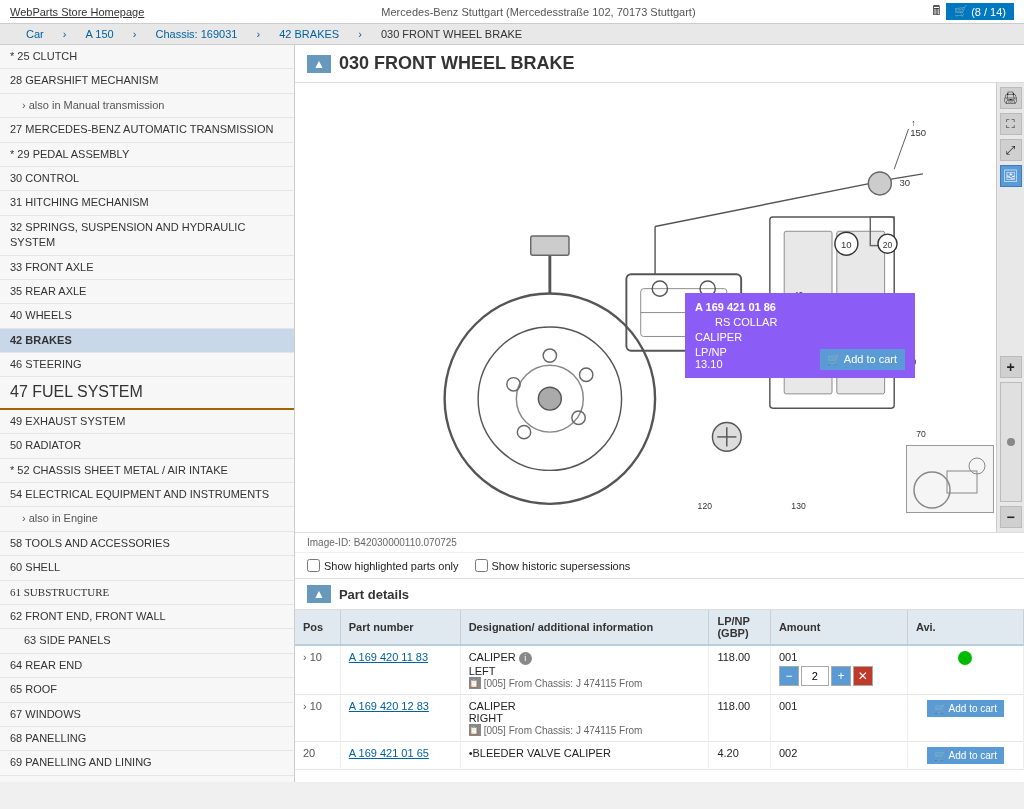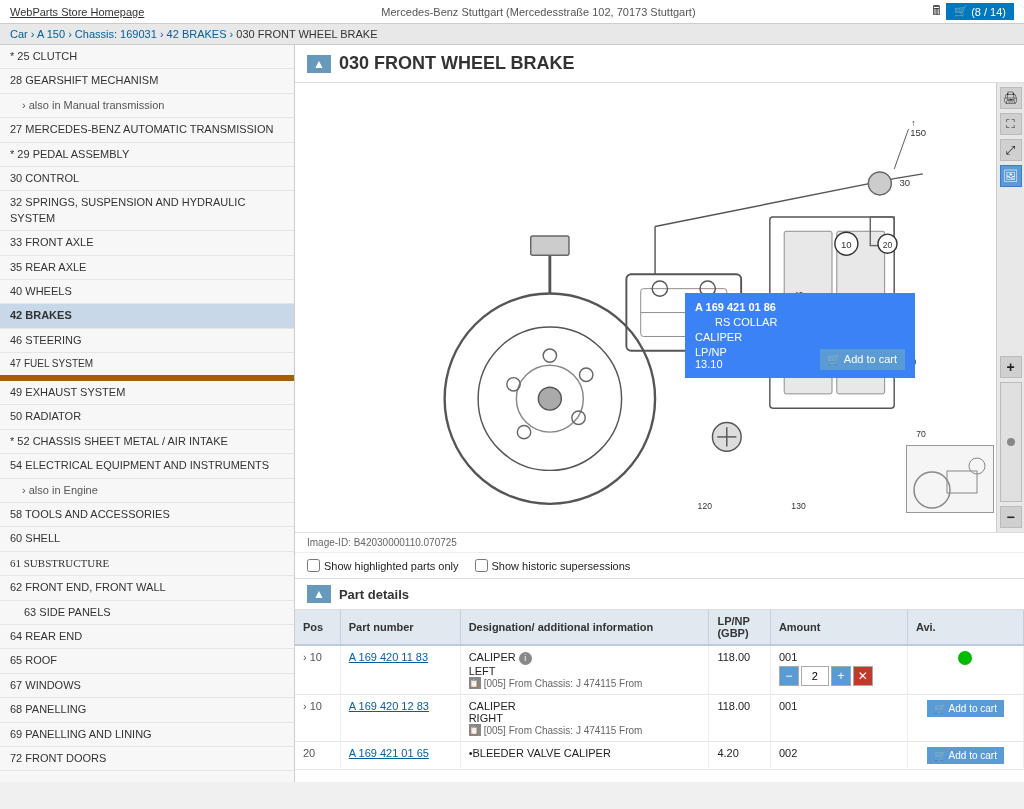--- a/index.html
+++ b/index.html
@@ -17,21 +17,21 @@
     }
 
     
     #breadcrumb {
       background: #e8e8e8;
       padding: 4px 10px;
       font-size: 11px;
       color: #555;
       border-bottom: 1px solid #ccc;
     }
-    #breadcrumb span { cursor: pointer; color: #0060a0; }
+    #breadcrumb span { cursor: pointer; color: #0060a0; margin-left: 16px; }
     #breadcrumb span:last-child { color: #333; }
 
     
     #main {
       display: flex;
       height: calc(809px - 48px);
     }
 
     
     #sidebar {
@@ -228,20 +228,24 @@
       <div style="padding:4px 10px;cursor:pointer;border-bottom:1px solid #e5e5e5;color:#333;display:flex;align-items:flex-start;font-size:11px;line-height:1.4;">
         <span style="white-space:pre;">* </span>
         <span>29 PEDAL ASSEMBLY</span>
       </div>
       <div style="padding:4px 10px;cursor:pointer;border-bottom:1px solid #e5e5e5;color:#333;display:flex;align-items:flex-start;font-size:11px;line-height:1.4;">
         <span style="white-space:pre;"></span>
         <span>30 CONTROL</span>
       </div>
       <div style="padding:4px 10px;cursor:pointer;border-bottom:1px solid #e5e5e5;color:#333;display:flex;align-items:flex-start;font-size:11px;line-height:1.4;">
         <span style="white-space:pre;"></span>
+        <span>31 HITCHING MECHANISM</span>
+      </div>
+      <div style="padding:4px 10px;cursor:pointer;border-bottom:1px solid #e5e5e5;color:#333;display:flex;align-items:flex-start;font-size:11px;line-height:1.4;">
+        <span style="white-space:pre;"></span>
         <span>32 SPRINGS, SUSPENSION AND HYDRAULIC SYSTEM</span>
       </div>
       <div style="padding:4px 10px;cursor:pointer;border-bottom:1px solid #e5e5e5;color:#333;display:flex;align-items:flex-start;font-size:11px;line-height:1.4;">
         <span style="white-space:pre;"></span>
         <span>33 FRONT AXLE</span>
       </div>
       <div style="padding:4px 10px;cursor:pointer;border-bottom:1px solid #e5e5e5;color:#333;display:flex;align-items:flex-start;font-size:11px;line-height:1.4;">
         <span style="white-space:pre;"></span>
         <span>35 REAR AXLE</span>
       </div>
@@ -250,21 +254,21 @@
         <span>40 WHEELS</span>
       </div>
       <div style="padding:4px 10px;cursor:pointer;border-bottom:1px solid #e5e5e5;color:#333;display:flex;align-items:flex-start;font-size:11px;line-height:1.4;background:#c8d8e8;font-weight:bold;">
         <span style="white-space:pre;"></span>
         <span>42 BRAKES</span>
       </div>
       <div style="padding:4px 10px;cursor:pointer;border-bottom:1px solid #e5e5e5;color:#333;display:flex;align-items:flex-start;font-size:11px;line-height:1.4;">
         <span style="white-space:pre;"></span>
         <span>46 STEERING</span>
       </div>
-      <div style="padding:4px 10px;cursor:pointer;border-bottom:6px solid #a16207;color:#333;display:flex;align-items:center;font-size:10px;line-height:1.4;">
+      <div style="padding:4px 10px;cursor:pointer;border-bottom:2px solid #a16207;color:#333;display:flex;align-items:center;font-size:16px;line-height:1.4;">
         <span style="white-space:pre;"></span>
         <span>47 FUEL SYSTEM</span>
       </div>
       <div style="padding:4px 10px;cursor:pointer;border-bottom:1px solid #e5e5e5;color:#333;display:flex;align-items:flex-start;font-size:11px;line-height:1.4;">
         <span style="white-space:pre;"></span>
         <span>49 EXHAUST SYSTEM</span>
       </div>
       <div style="padding:4px 10px;cursor:pointer;border-bottom:1px solid #e5e5e5;color:#333;display:flex;align-items:flex-start;font-size:11px;line-height:1.4;">
         <span style="white-space:pre;"></span>
         <span>50 RADIATOR</span>
@@ -388,21 +392,21 @@
           <text x="858" y="164" text-anchor="middle" font-size="10" fill="#333">100</text>
           <text x="460" y="225" text-anchor="middle" font-size="9" fill="#333">40</text>
           <text x="462" y="255" text-anchor="middle" font-size="9" fill="#333">50</text>
           <text x="578" y="295" text-anchor="middle" font-size="9" fill="#333">80</text>
           <text x="588" y="370" text-anchor="middle" font-size="9" fill="#333">70</text>
           <text x="362" y="445" text-anchor="middle" font-size="9" fill="#333">120</text>
           <text x="460" y="445" text-anchor="middle" font-size="9" fill="#333">130</text>
         </svg>
 
         
-        <div id="tooltip-popup" style="position:absolute;top:210px;left:390px;background:#3b82f6;color:#fff;padding:8px 10px;font-size:11px;z-index:10;min-width:230px;">
+        <div id="tooltip-popup" style="position:absolute;top:210px;left:390px;background:#8b5cf6;color:#fff;padding:8px 10px;font-size:11px;z-index:10;min-width:230px;">
           <div style="display:flex;justify-content:space-between;align-items:flex-start;">
             <div>
               <div style="font-weight:bold;margin-bottom:3px;">A 169 421 01 86</div>
               <div style="margin-bottom:3px;padding-left:20px;">RS COLLAR</div>
               <div style="margin-bottom:3px;">CALIPER</div>
               <div style="margin-bottom:0;">
                 <span>LP/NP</span><br>
                 <span>13.10</span>
               </div>
             </div>

